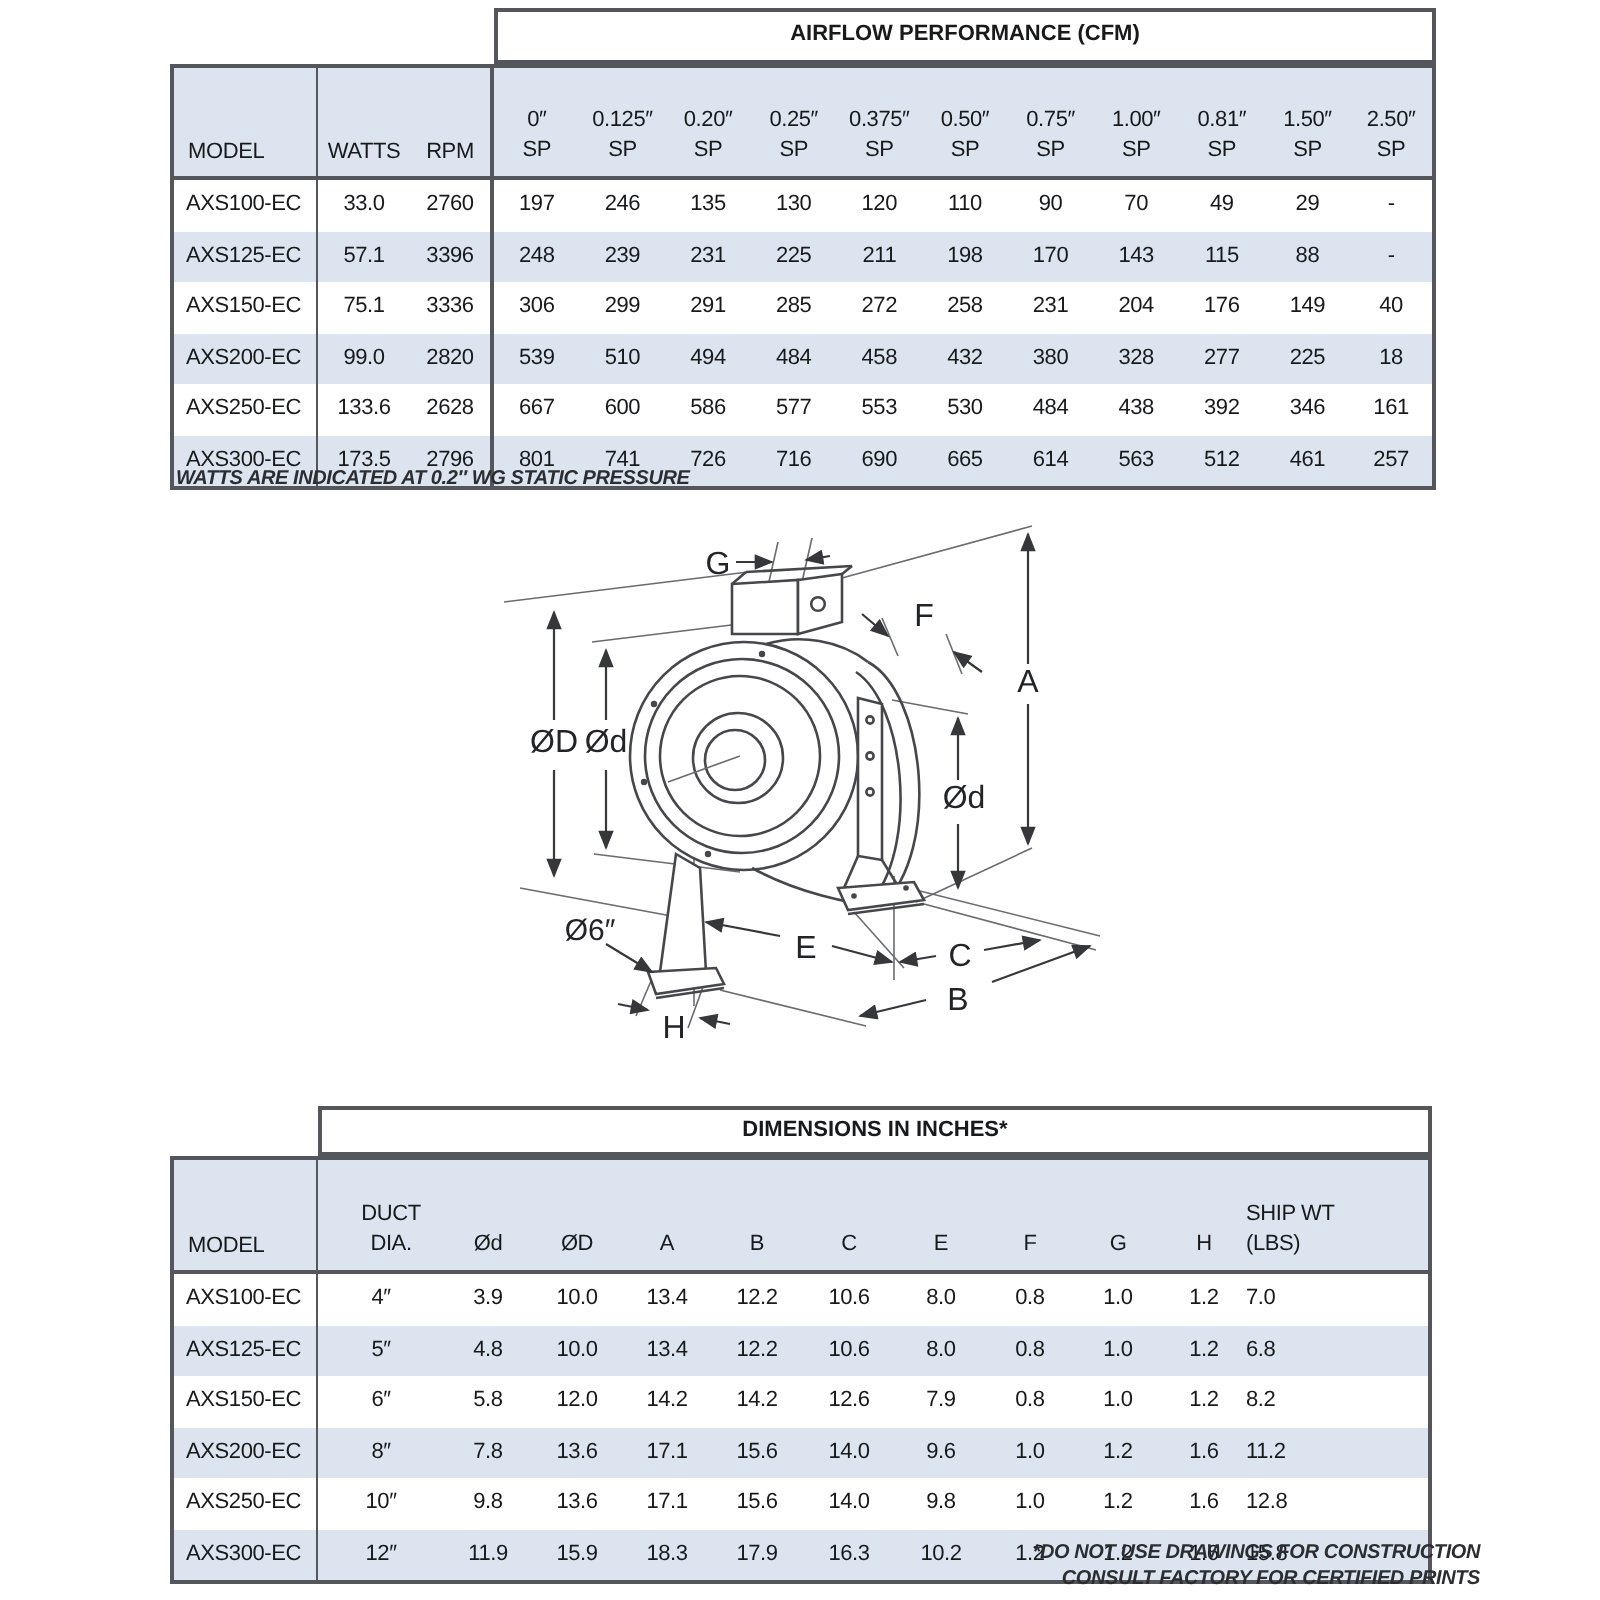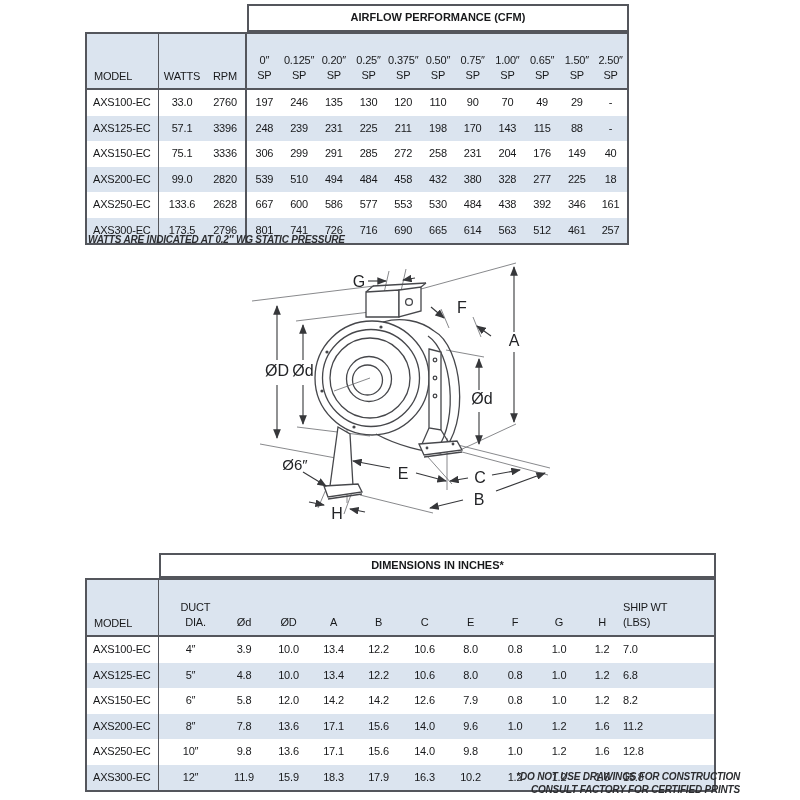--- a/index.html
+++ b/index.html
@@ -24,21 +24,21 @@
   tbody tr:nth-child(even) td{background:#dbe4ef;}
   tbody td.model{border-left:2px solid #54565c;border-right:1.5px solid #54565c;
                  text-align:left;padding-left:6px;}
   tbody td.heavy-r{border-right:2px solid #54565c;}
   tbody td:last-child{border-right:2px solid #54565c;}
   tbody tr:last-child td{border-bottom:2px solid #54565c;}
   .rt{text-align:left;padding-right:16px !important;}
   .lt{text-align:center;padding-left:10px !important;}
 
   #airflow-wrap{left:85px;top:4px;}
-  #airflow-table{width:544px;}
+  #airflow-table{width:633px;}
   #airflow-table .tl{height:24px;}
   #airflow-table thead .hc{height:49px;}
 
   #dims-wrap{left:85px;top:553px;}
   #dims-table{width:631px;}
   #dims-table .tl{height:21px;}
   #dims-table thead .hc{height:50px;}
 
   .footnote{font-size:10px;font-style:italic;font-weight:600;letter-spacing:-0.2px;
             color:#2c2d30;line-height:13px;}
@@ -103,21 +103,21 @@
           </th>
           <th class="hc sp-h">
             <div>0.75″</div>
             <div>SP</div>
           </th>
           <th class="hc sp-h">
             <div>1.00″</div>
             <div>SP</div>
           </th>
           <th class="hc sp-h">
-            <div>0.65″</div>
+            <div>0.81″</div>
             <div>SP</div>
           </th>
           <th class="hc sp-h">
             <div>1.50″</div>
             <div>SP</div>
           </th>
           <th class="hc sp-h last">
             <div>2.50″</div>
             <div>SP</div>
           </th>

